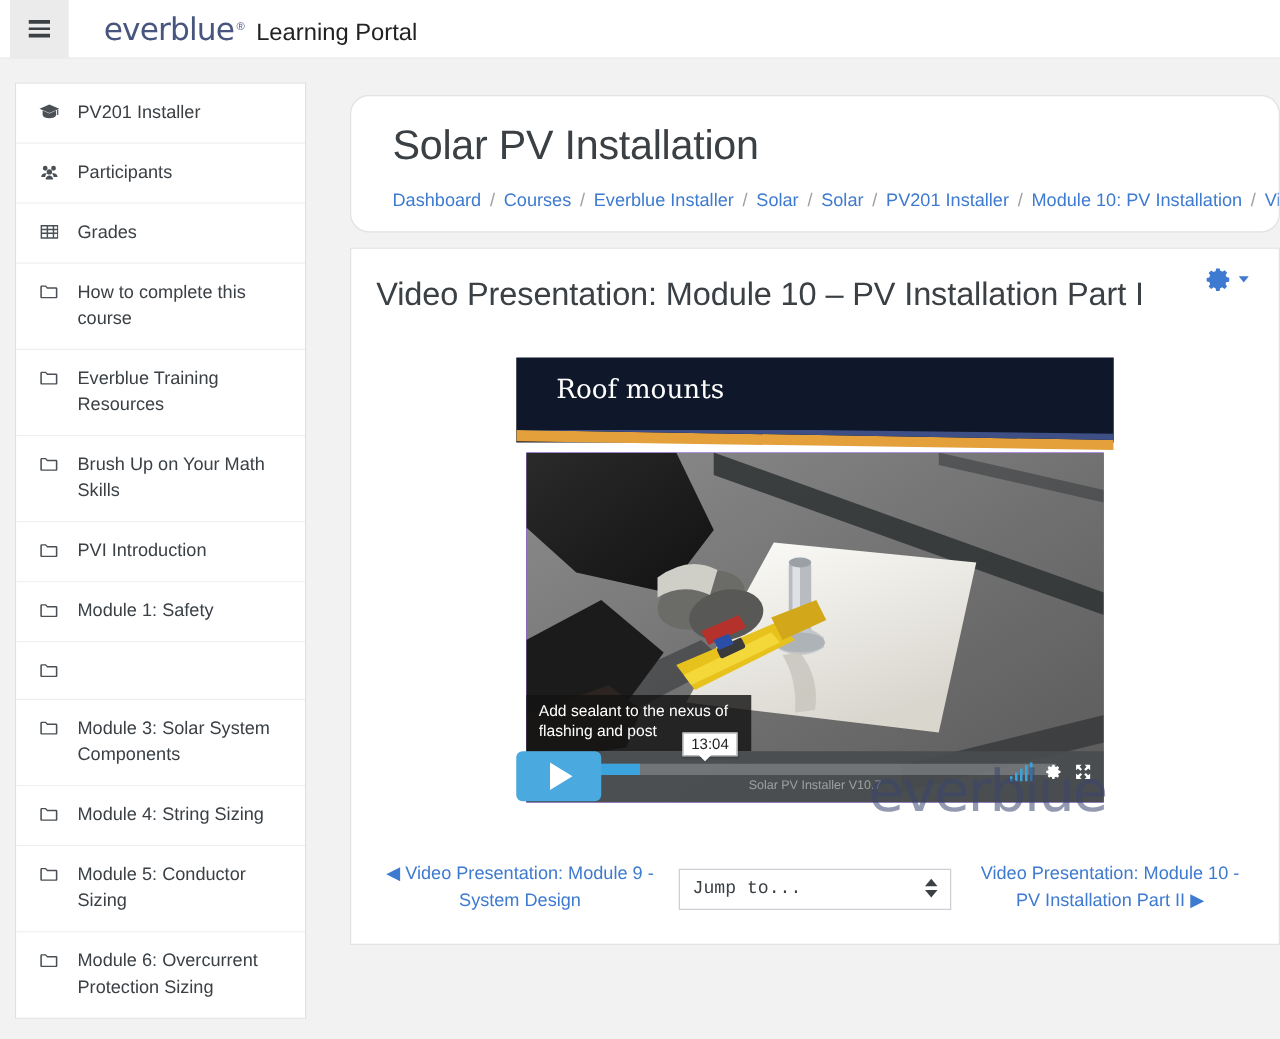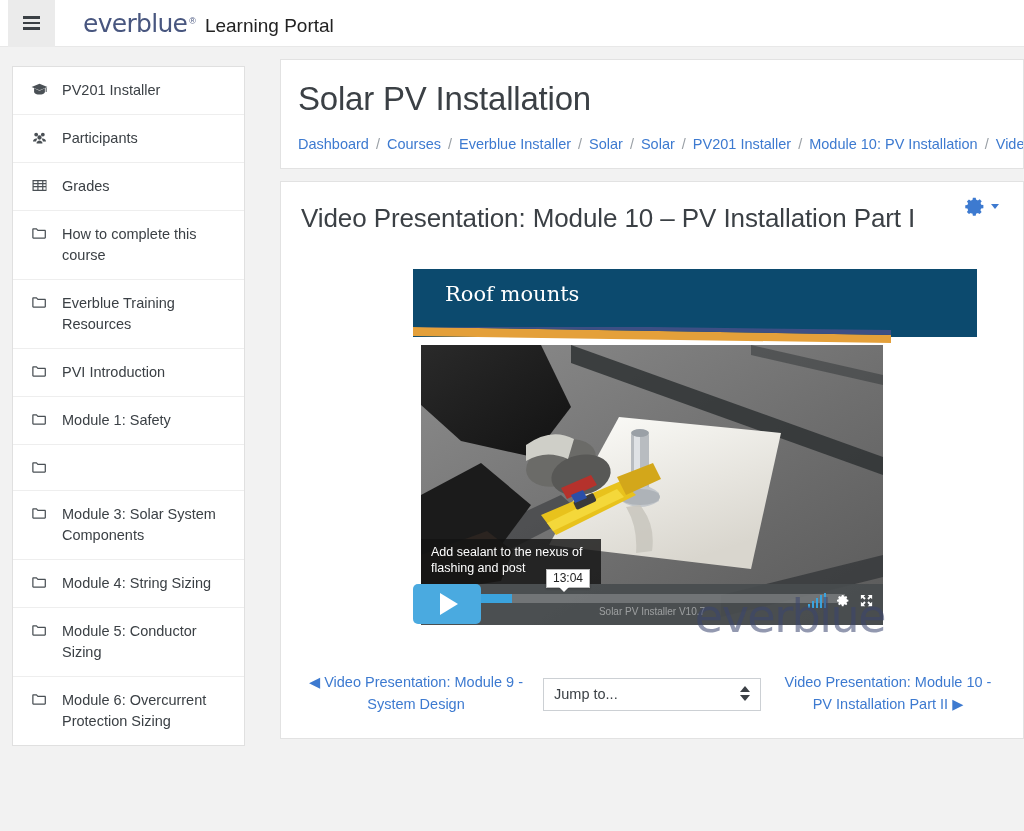--- a/index.html
+++ b/index.html
@@ -83,21 +83,21 @@
 
   
   #content { position: absolute; left: 262px; top: 47px; width: 762px; }
 
   .card {
     background: #ffffff;
     border: 1px solid #e2e2e2;
     margin: 0 0 12px 18px;
     width: 744px;
   }
-  #page-header-card { margin-top: 12px; padding: 20px 0 16px 0; }
+  #page-header-card { margin-top: 29px; padding: 20px 0 16px 16px; border-radius: 15px; }
   #page-title {
     font-size: 33px; font-weight: 400; color: #3b4045;
     margin: 0 0 0 17px; line-height: 1.15; letter-spacing: -0.2px;
   }
   #breadcrumb {
     margin: 18px 0 0 17px;
     font-size: 14.5px;
     white-space: nowrap;
     overflow: hidden;
   }
@@ -121,22 +121,22 @@
   }
 
   
   #video-wrap {
     position: relative;
     width: 478px; height: 356px;
     margin: 33px auto 0 auto;
   }
   #slide-banner {
     position: absolute; left: 0; top: 0;
-    width: 564px; height: 68px;
-    background: #0c4a6e;
+    width: 478px; height: 68px;
+    background: #0f172a;
     overflow: hidden;
   }
   #slide-banner-title {
     position: absolute; left: 32px; top: 13px;
     font-family: "DejaVu Serif", serif;
     font-size: 21px; color: #ffffff;
   }
   #slide-stripe {
     position: absolute; left: 0; top: 58px;
     width: 478px; height: 16px;
@@ -238,21 +238,21 @@
     font-size: 14.5px; color: #3d7ad0;
     line-height: 1.5; cursor: pointer; text-decoration: none;
   }
   #prev-link { text-align: center; padding-right: 18px; }
   #next-link { text-align: center; padding-left: 18px; }
   #jumpto-wrap { flex: 0 0 auto; width: 218px; position: relative; }
   #jumpto-select {
     width: 218px; height: 33px;
     border: 1px solid #ccd0d4;
     background: #ffffff;
-    font-family: Liberation Sans, sans-serif;
+    font-family: Liberation Mono, monospace;
     font-size: 14.5px; color: #3b4045;
     padding: 0 28px 0 10px;
     appearance: none; -webkit-appearance: none;
     cursor: pointer;
   }
   #jumpto-arrows {
     position: absolute; right: 11px; top: 8px;
     display: flex; flex-direction: column; gap: 3px;
     pointer-events: none;
   }
@@ -316,20 +316,28 @@
       </span>
       <span class="lbl">How to complete this course</span>
     </div>
     <div class="nav-item">
       <span class="ico">
         <svg width="17" height="15" viewBox="0 0 20 18">
           <path fill="#4a5055" d="M1.3 4.1c0-.7.6-1.3 1.3-1.3h4l1.7 1.8h8.1c.7 0 1.3.6 1.3 1.3v8c0 .7-.6 1.3-1.3 1.3H2.6c-.7 0-1.3-.6-1.3-1.3V4.1zm1.5.3v9.3c0 .1.1.2.2.2h13c.1 0 .2-.1.2-.2V6.1c0-.1-.1-.2-.2-.2H7.8L6.1 4.1H3c-.1 0-.2.1-.2.3z"></path>
         </svg>
       </span>
       <span class="lbl">Everblue Training Resources</span>
+    </div>
+    <div class="nav-item">
+      <span class="ico">
+        <svg width="17" height="15" viewBox="0 0 20 18">
+          <path fill="#4a5055" d="M1.3 4.1c0-.7.6-1.3 1.3-1.3h4l1.7 1.8h8.1c.7 0 1.3.6 1.3 1.3v8c0 .7-.6 1.3-1.3 1.3H2.6c-.7 0-1.3-.6-1.3-1.3V4.1zm1.5.3v9.3c0 .1.1.2.2.2h13c.1 0 .2-.1.2-.2V6.1c0-.1-.1-.2-.2-.2H7.8L6.1 4.1H3c-.1 0-.2.1-.2.3z"></path>
+        </svg>
+      </span>
+      <span class="lbl">Brush Up on Your Math Skills</span>
     </div>
     <div class="nav-item">
       <span class="ico">
         <svg width="17" height="15" viewBox="0 0 20 18">
           <path fill="#4a5055" d="M1.3 4.1c0-.7.6-1.3 1.3-1.3h4l1.7 1.8h8.1c.7 0 1.3.6 1.3 1.3v8c0 .7-.6 1.3-1.3 1.3H2.6c-.7 0-1.3-.6-1.3-1.3V4.1zm1.5.3v9.3c0 .1.1.2.2.2h13c.1 0 .2-.1.2-.2V6.1c0-.1-.1-.2-.2-.2H7.8L6.1 4.1H3c-.1 0-.2.1-.2.3z"></path>
         </svg>
       </span>
       <span class="lbl">PVI Introduction</span>
     </div>
     <div class="nav-item">

